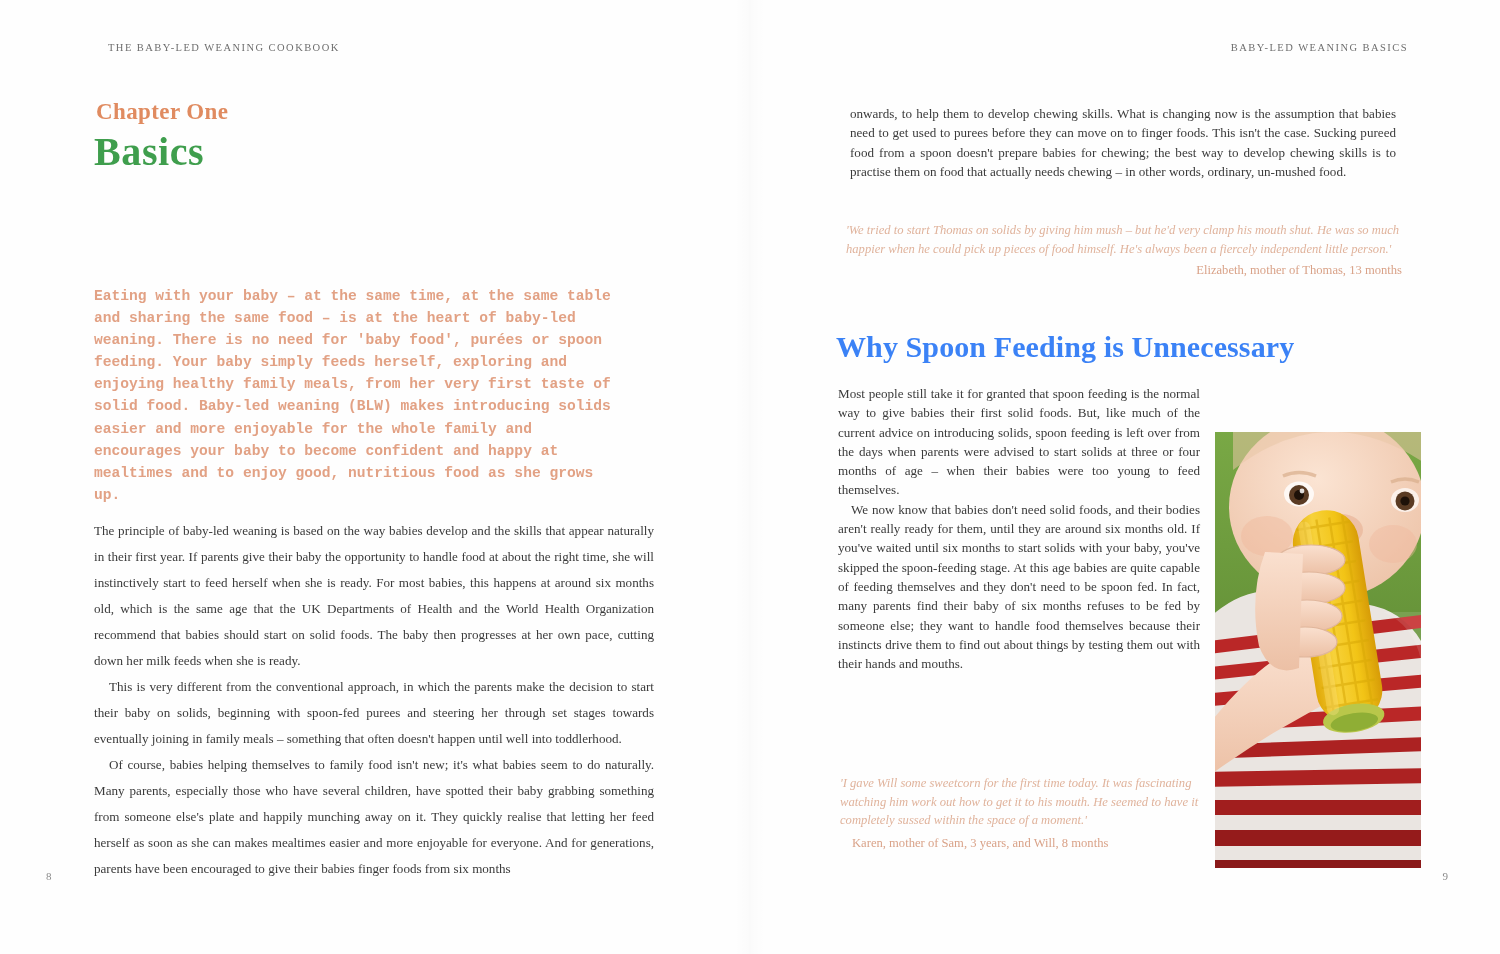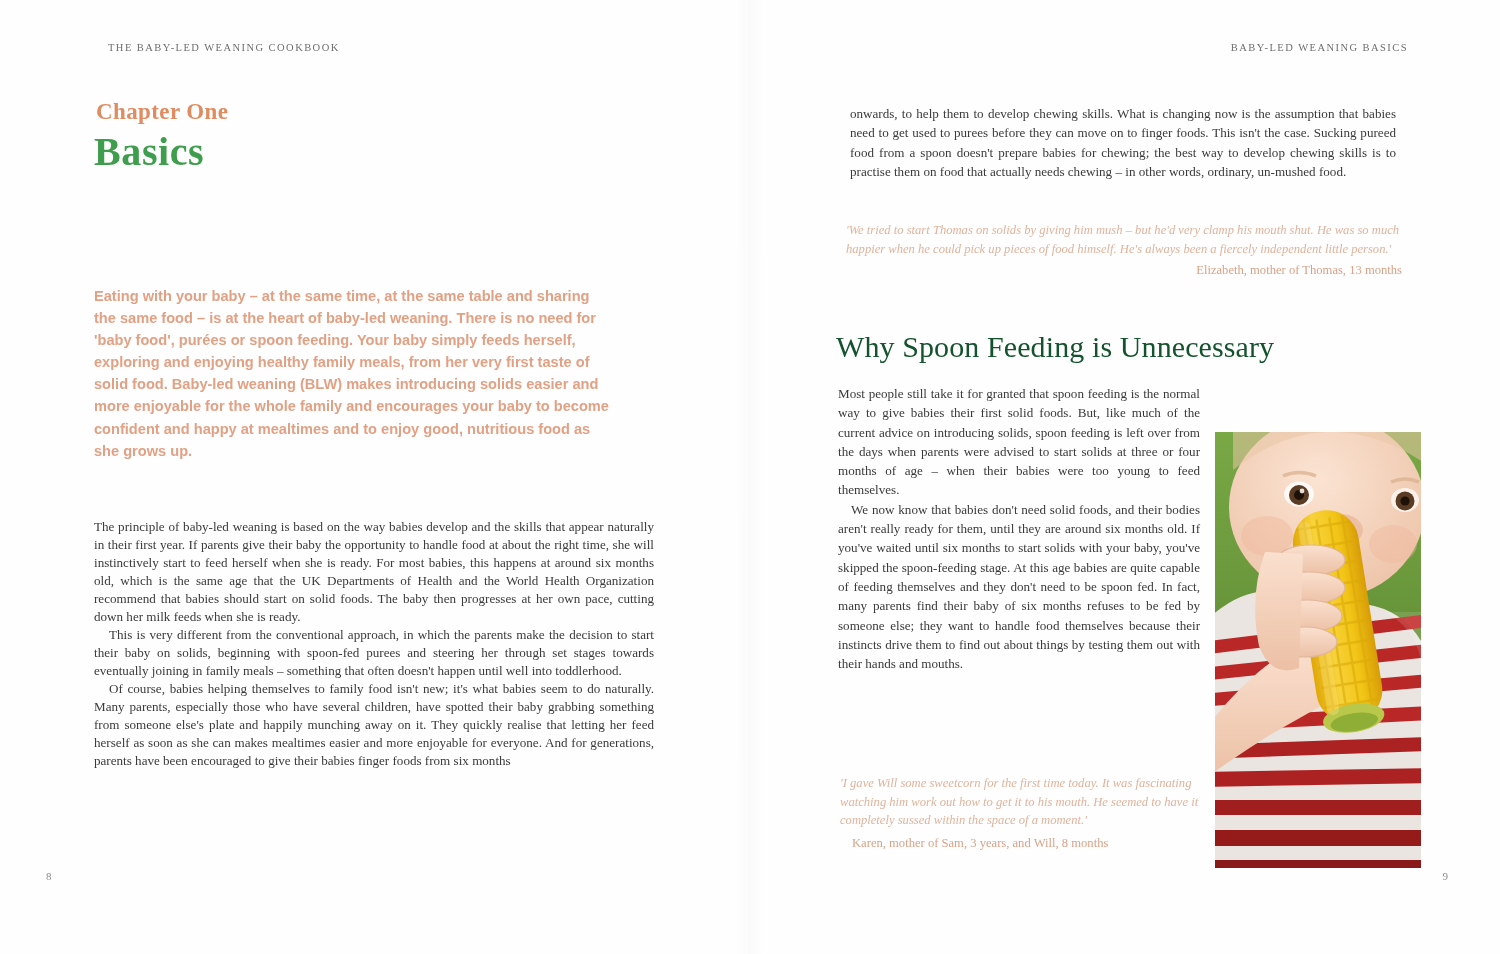--- a/index.html
+++ b/index.html
@@ -86,36 +86,36 @@
     letter-spacing: 0.6px;
     color: #3f9e4d;
   }
 
   
   .standfirst {
     position: absolute;
     left: 94px;
     top: 285px;
     width: 520px;
-    font-family: Liberation Sans, sans-serif;
+    font-family: Liberation Mono, monospace;
     font-weight: bold;
     font-size: 14.6px;
     line-height: 22.1px;
     color: #e2a184;
     text-align: left;
   }
 
   
   .body-col-left {
     position: absolute;
     left: 94px;
     top: 518px;
     width: 560px;
     font-size: 13.1px;
-    line-height: 18px;
+    line-height: 26px;
     color: #3a3a3a;
     text-align: justify;
   }
   .body-col-left p { margin: 0; text-indent: 0; }
   .body-col-left p + p { text-indent: 15px; }
 
   
   .rp-top {
     position: absolute;
     left: 838px;
@@ -160,25 +160,25 @@
     margin-top: 4px;
   }
 
   
   .section-heading {
     position: absolute;
     left: 836px;
     top: 330px;
     width: 580px;
     font-family: "Liberation Serif", "DejaVu Serif", serif;
-    font-weight: normal;
+    font-weight: bold;
     font-size: 30px;
     line-height: 34px;
     letter-spacing: 0.1px;
-    color: #14532d;
+    color: #3b82f6;
     white-space: nowrap;
   }
 
   
   .rp-flow {
     position: absolute;
     left: 838px;
     top: 384px;
     width: 572px;
     height: 390px;

